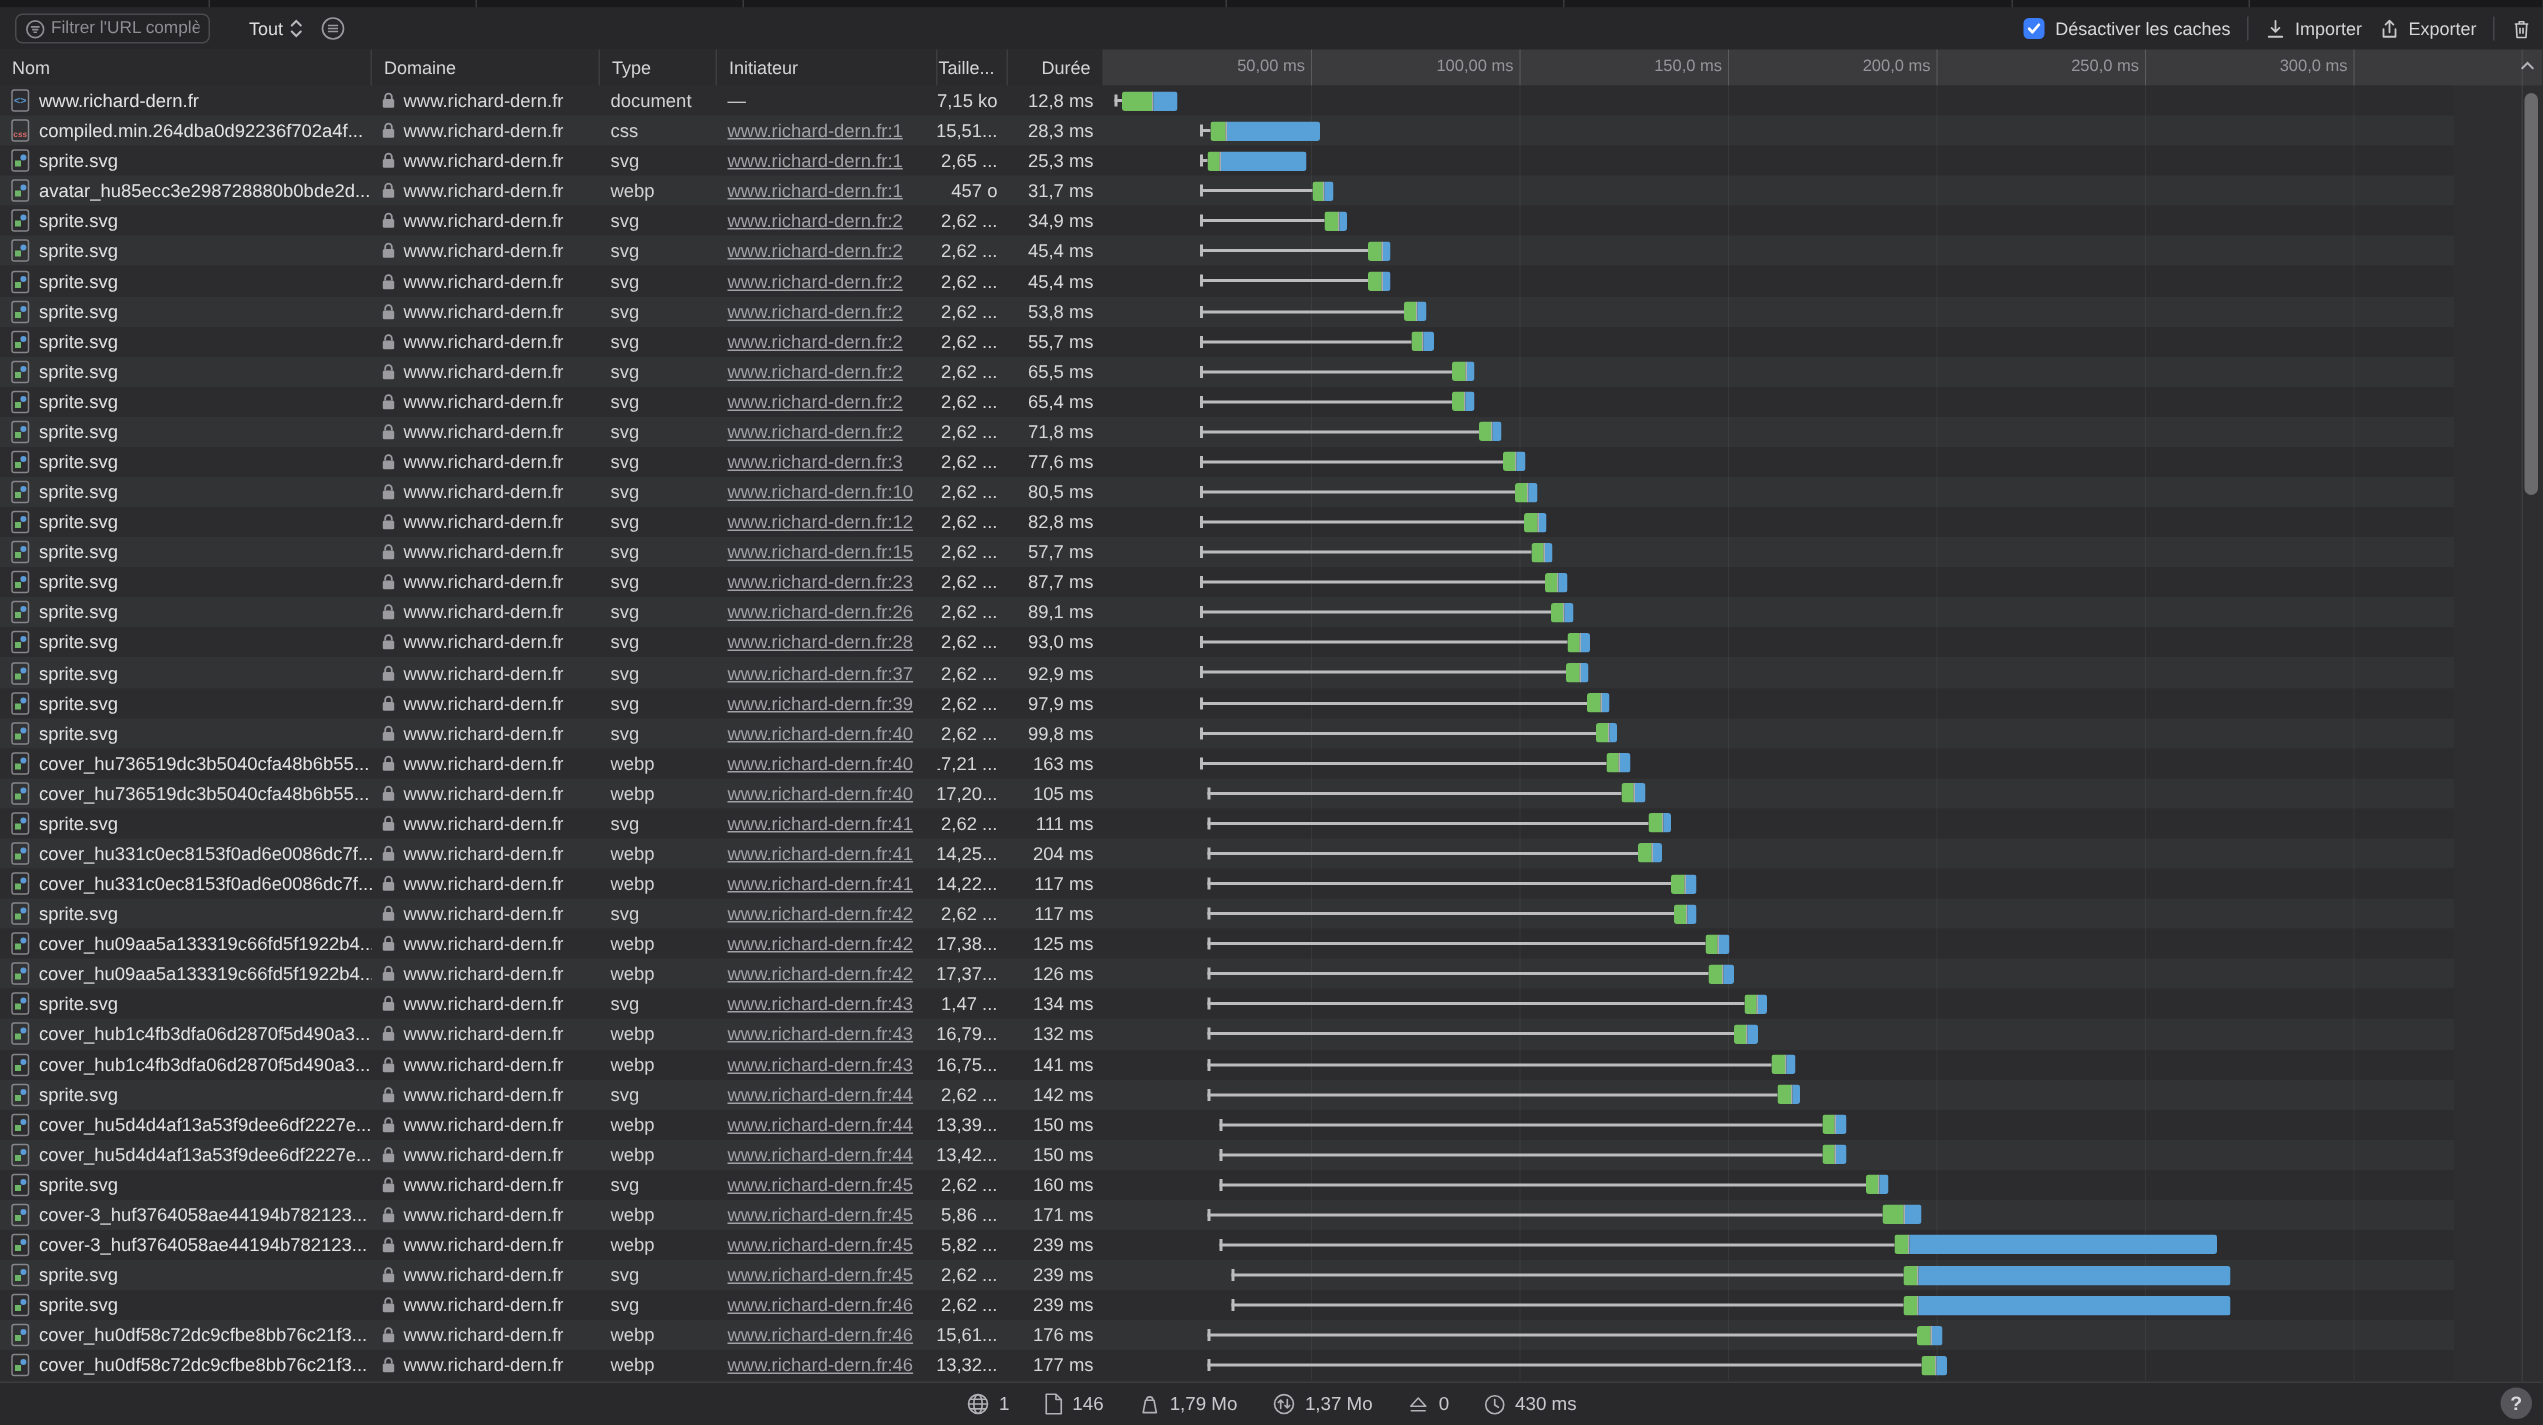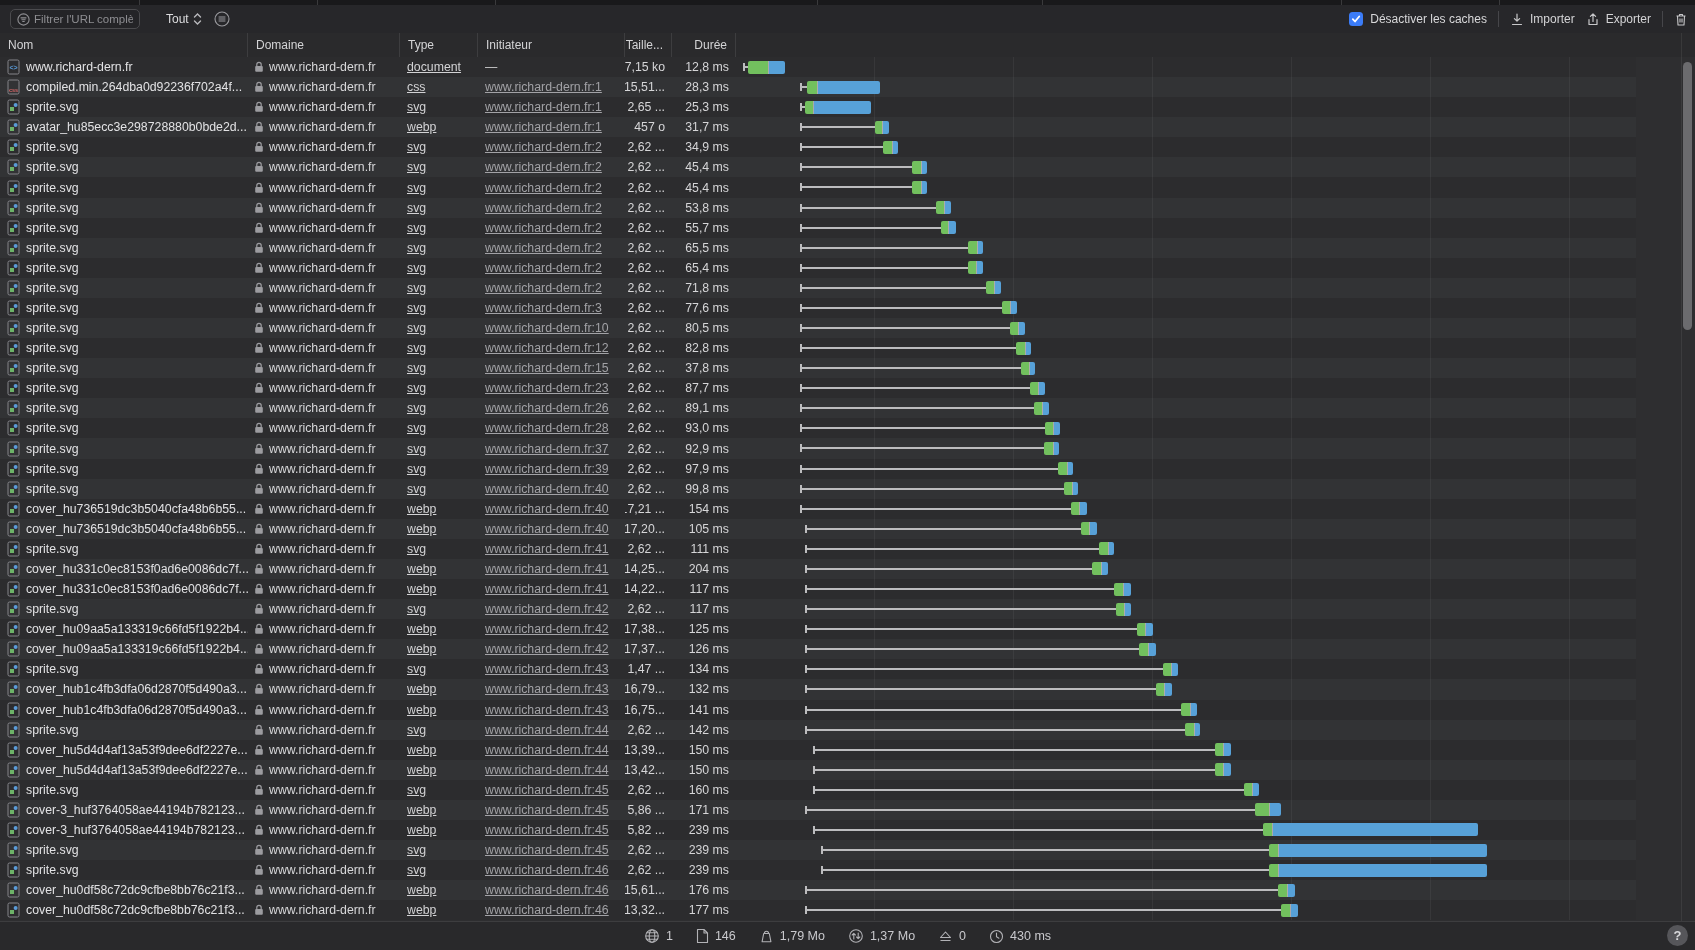--- a/index.html
+++ b/index.html
@@ -53,21 +53,21 @@
   .scroll-up { position:absolute; right:5px; top:7px; }
 
   
   .rows { position:absolute; left:0; top:57px; width:1636px; height:864px; overflow:hidden; }
   .row { display:flex; align-items:center; height:20.093px; background:#2c2c2e; font-size:12.3px; }
   .row.alt { background:#323335; }
   .cell { display:flex; align-items:center; height:100%; overflow:hidden; white-space:nowrap; }
   .c-name { width:248px; gap:6px; padding-left:7px; color:#e2e2e4; }
   .c-name span { overflow:hidden; text-overflow:clip; }
   .c-dom { width:152px; gap:5px; padding-left:6px; color:#d8d8da; }
-  .c-type { width:78px; padding-left:7px; color:#d2d2d4;text-decoration:underline; }
+  .c-type { width:78px; padding-left:7px; color:#d2d2d4; }
   .c-init { width:147px; padding-left:7px; }
   .c-init a { color:#a2a2a6; text-decoration:underline; }
   .c-init .dash { color:#cfcfd1; }
   .c-size { width:47px; justify-content:flex-end; padding-right:7px; color:#d6d6d8; }
   .c-dur { width:64px; justify-content:flex-end; padding-right:7px; color:#d6d6d8; }
   .c-wf { flex:1; position:relative; height:100%;
           background-image:linear-gradient(90deg, transparent 0, transparent 137px,
             rgba(255,255,255,0.05) 137px, rgba(255,255,255,0.05) 138px, transparent 138px);
           background-size:139px 100%; background-position:1px 0; }
   .wf-line { position:absolute; top:9px; height:2px; background:#bcbcbe; }
@@ -178,20 +178,33 @@
     </div>
   <div class="hcell w-init">
       <span>Initiateur</span>
     </div>
   <div class="hcell w-size right">
       <span>Taille...</span>
     </div>
   <div class="hcell w-dur right">
       <span>Durée</span>
     </div>
+  <div class="ruler">
+    <span class="rtick">50,00 ms</span>
+    <span class="rtick">100,00 ms</span>
+    <span class="rtick">150,0 ms</span>
+    <span class="rtick">200,0 ms</span>
+    <span class="rtick">250,0 ms</span>
+    <span class="rtick">300,0 ms</span>
+    <span class="scroll-up">
+      <svg width="10" height="7" viewBox="0 0 10 7" fill="none" stroke="#b4b4b8" stroke-width="1.3" stroke-linecap="round">
+        <path d="M1.5 5.5L5 2l3.5 3.5"></path>
+      </svg>
+    </span>
+  </div>
 </div>
 
 <div class="rows" id="rows">
     <div class="row">
       <div class="cell c-name">
         <span>
           <svg class="icon-page" width="13" height="16" viewBox="0 0 13 16" fill="none">
             <rect x="1" y="1" width="11" height="14" rx="1.5" stroke="#85858a" stroke-width="1"></rect>
             <text x="6.5" y="10.5" font-size="7" font-weight="bold" fill="#5b9bd8" text-anchor="middle" font-family="Liberation Sans,sans-serif">&lt;&gt;</text>
           </svg>
@@ -744,21 +757,21 @@
             <path d="M2.8 5V3.6a2.2 2.2 0 014.4 0V5" fill="none" stroke="#9c9ca0" stroke-width="1.2"></path>
           </svg>
         </span>
         <span>www.richard-dern.fr</span>
       </div>
       <div class="cell c-type">svg</div>
       <div class="cell c-init">
         <a>www.richard-dern.fr:15</a>
       </div>
       <div class="cell c-size">2,62 ...</div>
-      <div class="cell c-dur">37,8 ms</div>
+      <div class="cell c-dur">57,7 ms</div>
       <div class="cell c-wf">
         <div class="wf-line" style="left: 64.052px; width: 220.454px;"></div>
         <div class="wf-tick" style="left: 64.052px;"></div>
         <div class="wf-bar" style="left: 284.506px;">
           <div class="seg-g" style="width: 8.34px;"></div>
           <div class="seg-d"></div>
           <div class="seg-b" style="width: 5.56px;"></div>
         </div>
       </div>
     </div>
@@ -996,21 +1009,21 @@
             <path d="M2.8 5V3.6a2.2 2.2 0 014.4 0V5" fill="none" stroke="#9c9ca0" stroke-width="1.2"></path>
           </svg>
         </span>
         <span>www.richard-dern.fr</span>
       </div>
       <div class="cell c-type">webp</div>
       <div class="cell c-init">
         <a>www.richard-dern.fr:40</a>
       </div>
       <div class="cell c-size">17,21 ...</div>
-      <div class="cell c-dur">154 ms</div>
+      <div class="cell c-dur">163 ms</div>
       <div class="cell c-wf">
         <div class="wf-line" style="left: 64.052px; width: 271.05px;"></div>
         <div class="wf-tick" style="left: 64.052px;"></div>
         <div class="wf-bar" style="left: 335.102px;">
           <div class="seg-g" style="width: 8.34px;"></div>
           <div class="seg-d"></div>
           <div class="seg-b" style="width: 6.95px;"></div>
         </div>
       </div>
     </div>

